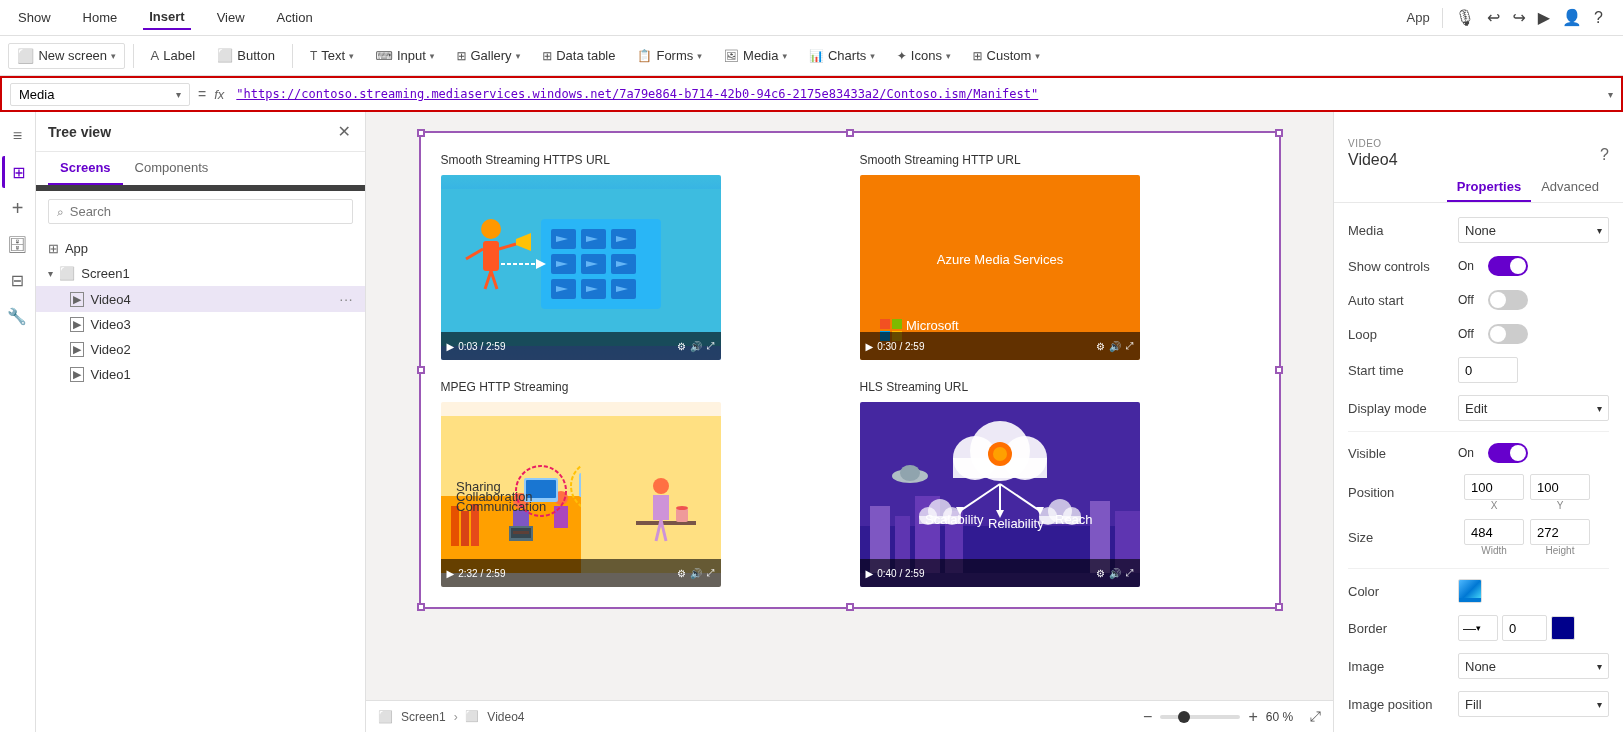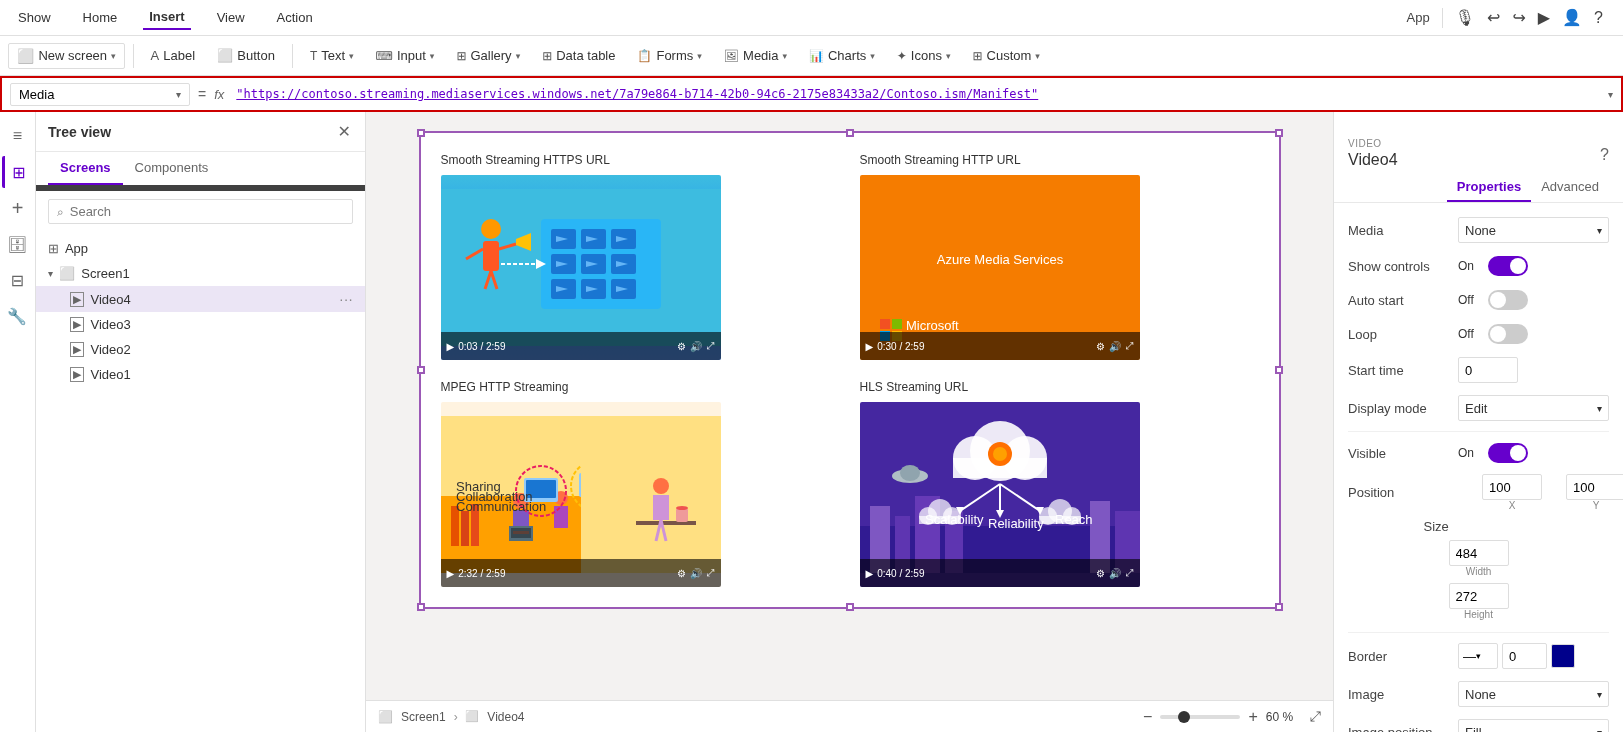--- a/index.html
+++ b/index.html
@@ -565,49 +565,57 @@
 
       <div class="prop-row">
         <span class="prop-label">Visible</span>
         <div class="prop-value">
           <span class="prop-toggle-label">On</span>
           <div class="prop-toggle"></div>
         </div>
       </div>
 
       <div style="padding:4px 14px;">
-        <div style="display:flex;align-items:center;gap:24px;">
+        <div style="display:flex;align-items:center;gap:6px;">
           <span class="prop-label" style="width:110px;">Position</span>
           <div style="display:flex;flex-direction:column;align-items:center;">
             <input class="prop-input" type="text" value="100" style="">
             <span style="font-size:10px;color:#888;">X</span>
           </div>
           <div style="display:flex;flex-direction:column;align-items:center;">
             <input class="prop-input" type="text" value="100" style="">
             <span style="font-size:10px;color:#888;">Y</span>
           </div>
         </div>
       </div>
 
       <div style="padding:4px 14px 8px;">
-        <div style="display:flex;align-items:center;gap:6px;flex-direction:column;">
+        <div style="display:flex;align-items:center;gap:6px;">
           <span class="prop-label" style="width:110px;">Size</span>
           <div style="display:flex;flex-direction:column;align-items:center;">
             <input class="prop-input" type="text" value="484" style="">
             <span style="font-size:10px;color:#888;">Width</span>
           </div>
           <div style="display:flex;flex-direction:column;align-items:center;">
             <input class="prop-input" type="text" value="272" style="">
             <span style="font-size:10px;color:#888;">Height</span>
           </div>
         </div>
       </div>
 
       <div style="height:1px;background:#f0f0f0;margin:4px 14px;"></div>
 
+      <div class="prop-row">
+        <span class="prop-label">Color</span>
+        <div class="prop-value">
+          <div class="color-box" style="background: linear-gradient(135deg, #4db8ff 0%, #0078d4 50%, #50e6ff 100%); position:relative;">
+            <div style="position:absolute;bottom:0;left:0;right:0;height:4px;background:#0078d4;"></div>
+          </div>
+        </div>
+      </div>
 
       <div class="prop-row">
         <span class="prop-label">Border</span>
         <div class="prop-value border-select">
           <div class="border-line-select" style="width:40px;">
             <span>—</span>
             <span style="font-size:9px;">▾</span>
           </div>
           <input class="prop-input" type="text" value="0" style="width: 45px;">
           <div class="border-color" style="background:#00008b;width:24px;height:24px;border-radius:2px;cursor:pointer;border:1px solid #ddd;"></div>

